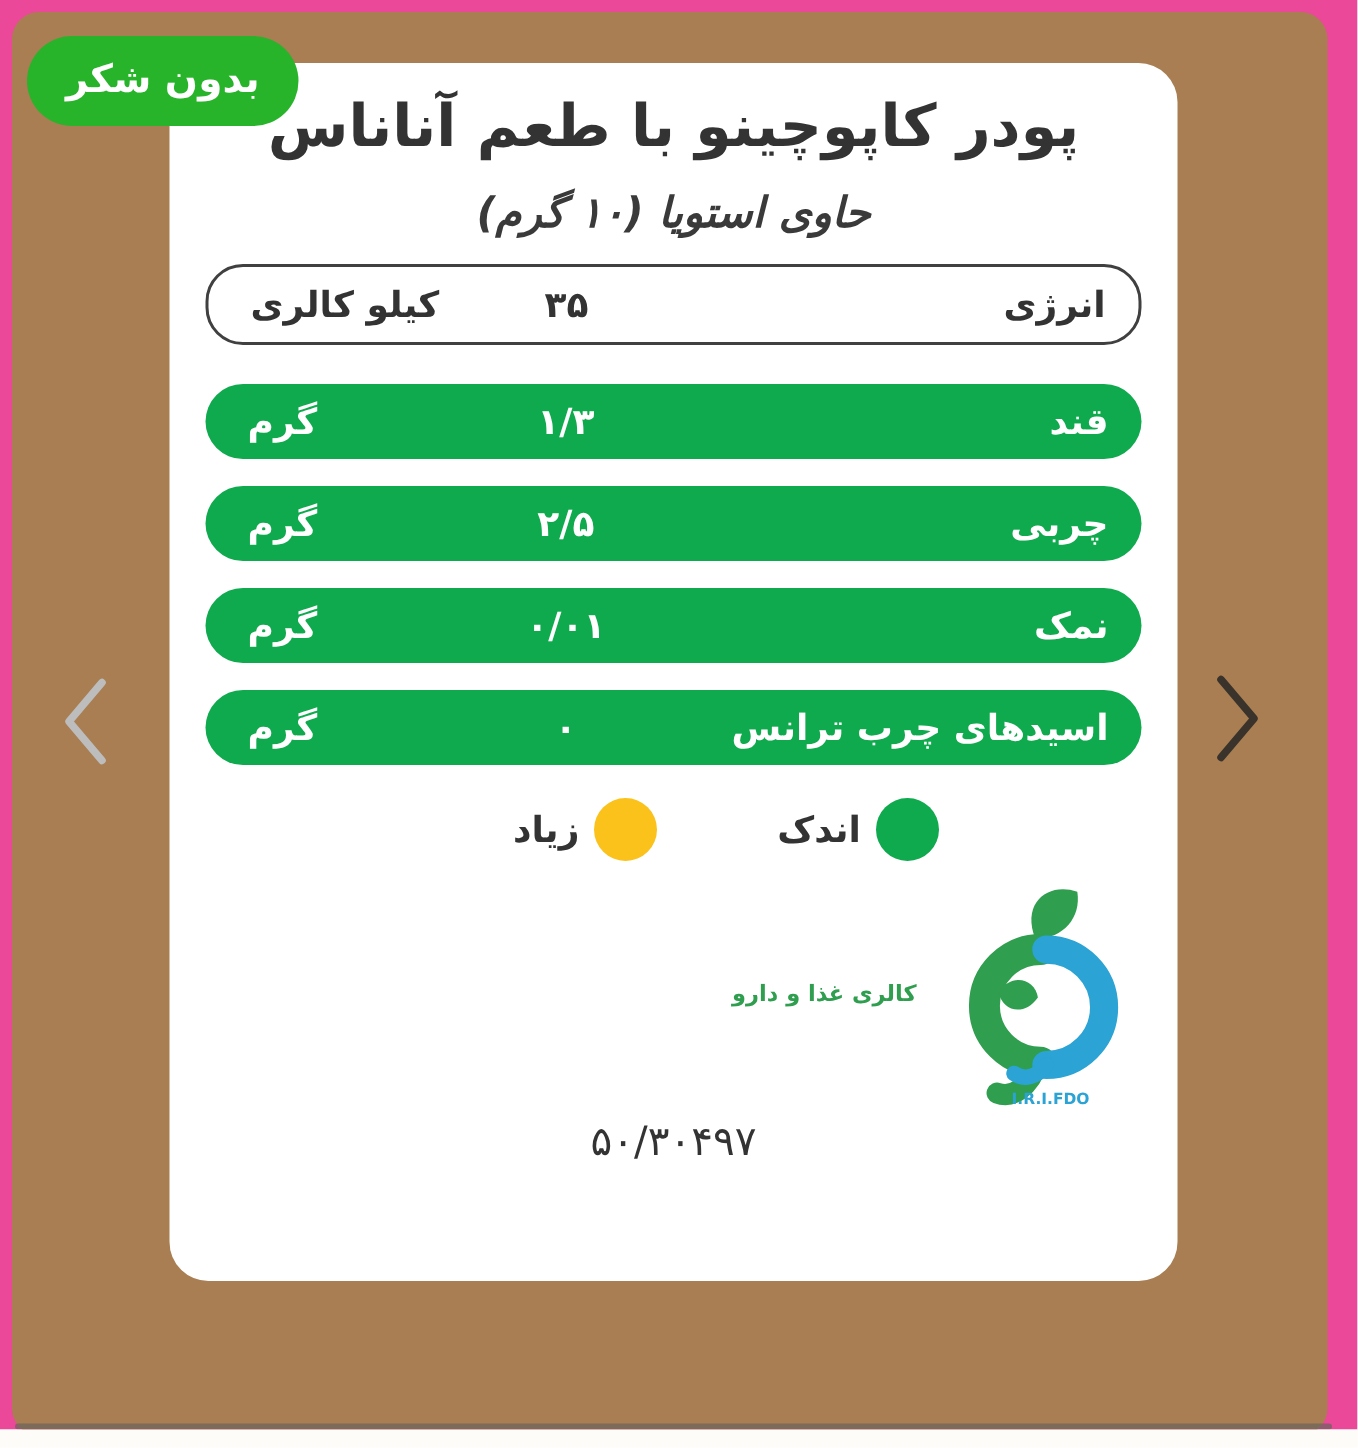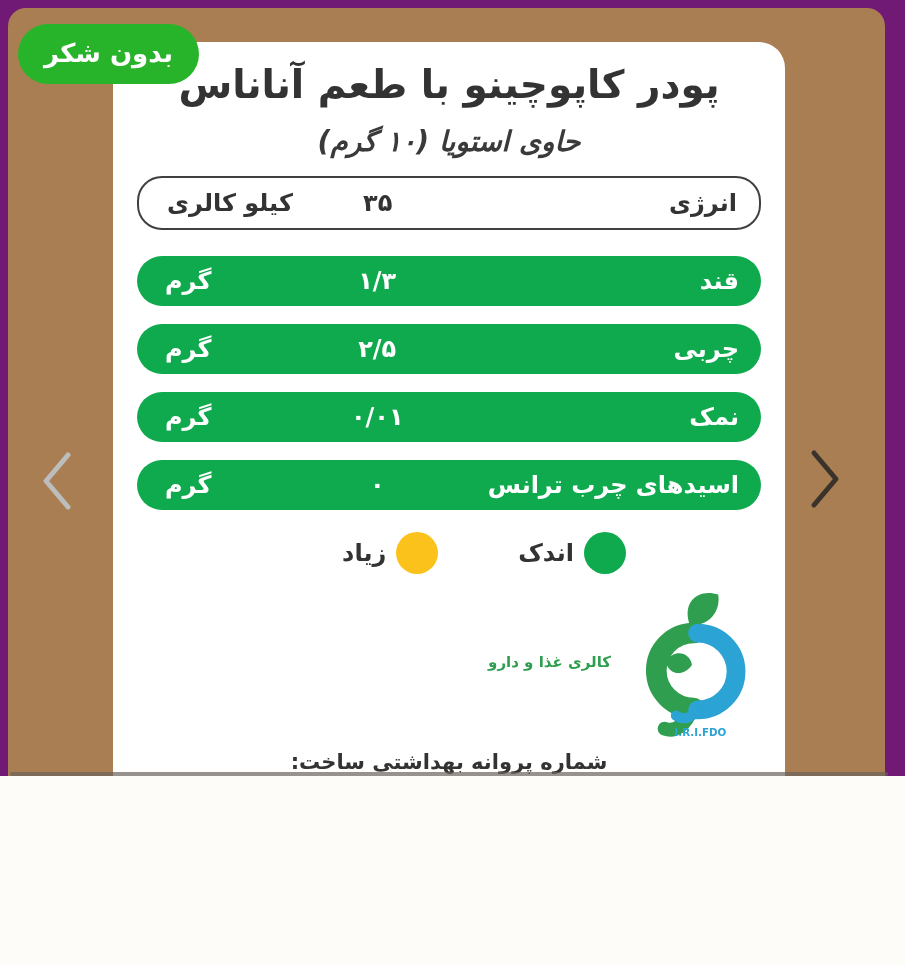--- a/index.html
+++ b/index.html
@@ -1,17 +1,17 @@
 <!DOCTYPE html>
 <html lang="fa"><head>
 <meta charset="utf-8">
 <style>
   html,body{margin:0;padding:0;}
   body{font-family:"DejaVu Sans",sans-serif;background:#fdfcf8;}
-  .page{position:relative;width:905px;height:776px;background:#701a75;overflow:hidden;direction:rtl;}
+  .page{position:relative;width:905px;height:953px;background:#ec4899;overflow:hidden;direction:rtl;}
 
   .panel{position:absolute;left:8px;top:8px;width:877px;height:949px;border-radius:18px;background:#a87e52;}
   .bottom-edge{position:absolute;left:10px;bottom:0;width:878px;height:4px;background:#6b645c;border-radius:2px;opacity:.7;z-index:5;}
 
   .card{position:absolute;left:113px;top:42px;width:672px;height:812px;background:#ffffff;border-radius:26px;z-index:2;text-align:center;color:#333;}
 
   .badge{position:absolute;left:18px;top:24px;z-index:3;color:#fff;font-size:26px;font-weight:700;
          padding:16px 26px 18px;border-radius:32px;line-height:1;}
 
   .title{margin:12px 10px 0;font-size:39px;font-weight:700;color:#333;line-height:1.6;}
@@ -100,21 +100,21 @@
         <path class="lg-stroke" d="M88,48 A40,40 0 1,0 88,128" fill="none" stroke-width="22" stroke-linecap="round" stroke="#2f9e4f"></path>
         <path class="lg-stroke" d="M86,128 C80,146 68,154 57,150" fill="none" stroke-width="15" stroke-linecap="round" stroke="#2f9e4f"></path>
         <path class="lg-fill" d="M58,78 C68,64 84,69 86,82 C77,95 61,93 58,78 Z" fill="#2f9e4f"></path>
         <path class="lb-stroke" d="M92,48 A41,41 0 1,1 92,130" fill="none" stroke-width="20" stroke-linecap="round" stroke="#2ba3d4"></path>
         <path class="lb-stroke" d="M92,130 C85,139 76,141 69,136" fill="none" stroke-width="11" stroke-linecap="round" stroke="#2ba3d4"></path>
         <text class="lb-text" x="95" y="158" text-anchor="middle" font-size="11" font-weight="bold" fill="#2ba3d4">I.R.I.FDO</text>
       </svg>
       <div class="fa-caption" style="color: rgb(47, 158, 79);">کالری غذا و دارو</div>
     </div>
 
-    <div class="license-label">شماره پروانه بهداشتی ساخت:</div>
+    <div class="license-number">۵۰/۳۰۴۹۷</div>
   </div>
 
 
   <button class="nav prev" aria-label="previous">
     <svg width="38" height="66" viewBox="0 0 38 66">
       <polyline id="prev-chevron" points="30,7 8,33 30,59" fill="none" stroke-width="5" stroke-linecap="round" stroke-linejoin="round" stroke="#bdbdbd"></polyline>
     </svg>
   </button>
 
   <button class="nav next" aria-label="next">

